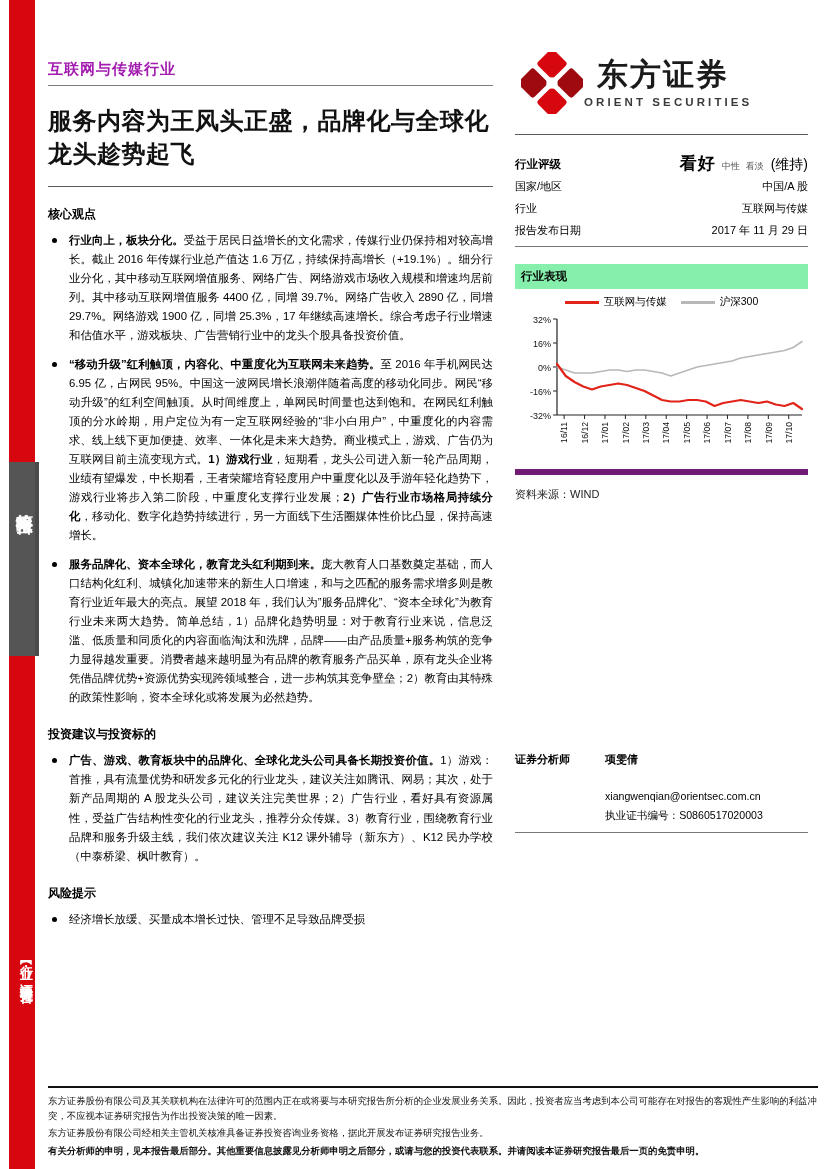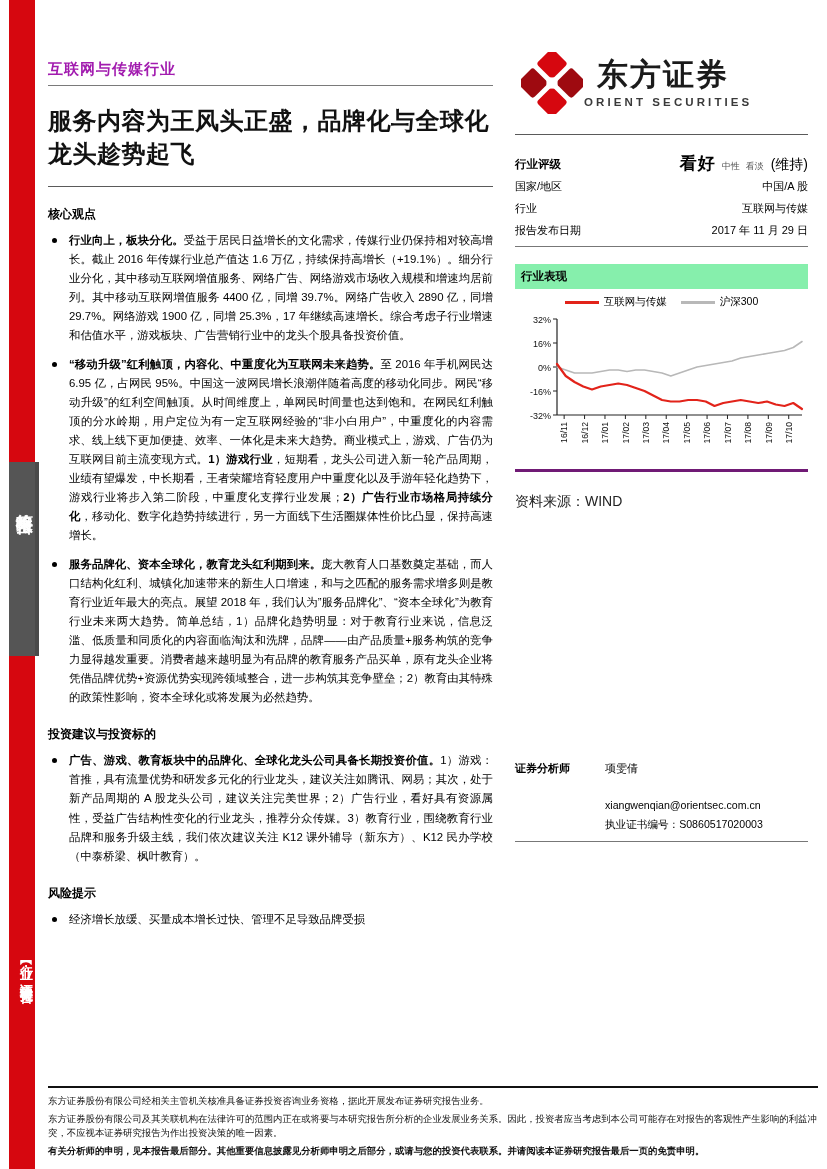--- a/index.html
+++ b/index.html
@@ -240,39 +240,39 @@
     justify-content: center;
     align-items: center;
     gap: 14px;
     font-size: 10.5px;
     padding-top: 6px;
   }
   .lg-item { display: flex; align-items: center; gap: 5px; }
   .lg-swatch { display: inline-block; width: 34px; height: 3px; }
   .chart-svg-wrap { margin-top: 2px; }
   .src-line {
-    border-top: 3px solid #701a75;
+    border-top: 6px solid #701a75;
     margin-top: 4px;
-    padding-top: 21px;
-    font-size: 14px;
+    padding-top: 12px;
+    font-size: 11px;
     color: #222;
   }
 
   
   .analyst {
     margin-top: 250px;
     font-size: 11px;
   }
   .analyst-row {
     display: flex;
     gap: 22px;
     margin-bottom: 20px;
   }
   .analyst-label { font-weight: bold; width: 68px; }
-  .analyst-name { font-weight: normal; }
+  .analyst-name { font-weight: bold; }
   .analyst-contact { margin-left: 90px; line-height: 19px; font-size: 10.6px; }
   .rule-analyst {
     border-bottom: 1px solid #777;
     margin-top: 7px;
   }
 
   
   .footer {
     position: absolute;
     left: 48px;
@@ -448,18 +448,18 @@
         <div class="analyst-contact">xiangwenqian@orientsec.com.cn</div>
         <div class="analyst-contact">执业证书编号：S0860517020003</div>
       </div>
       <div class="rule-analyst"></div>
 
     </div>
   </div>
 
   <div class="footer">
     <div class="footer-rule"></div>
+    <p>东方证券股份有限公司及其关联机构在法律许可的范围内正在或将要与本研究报告所分析的企业发展业务关系。因此，投资者应当考虑到本公司可能存在对报告的客观性产生影响的利益冲突，不应视本证券研究报告为作出投资决策的唯一因素。</p>
     <p>东方证券股份有限公司经相关主管机关核准具备证券投资咨询业务资格，据此开展发布证券研究报告业务。</p>
-    <p>东方证券股份有限公司及其关联机构在法律许可的范围内正在或将要与本研究报告所分析的企业发展业务关系。因此，投资者应当考虑到本公司可能存在对报告的客观性产生影响的利益冲突，不应视本证券研究报告为作出投资决策的唯一因素。</p>
     <p class="strong">有关分析师的申明，见本报告最后部分。其他重要信息披露见分析师申明之后部分，或请与您的投资代表联系。并请阅读本证券研究报告最后一页的免责申明。</p>
   </div>
 
 </div>
 
 </body></html>

